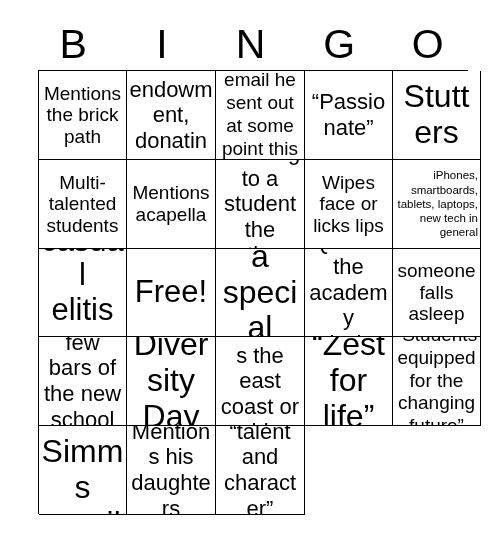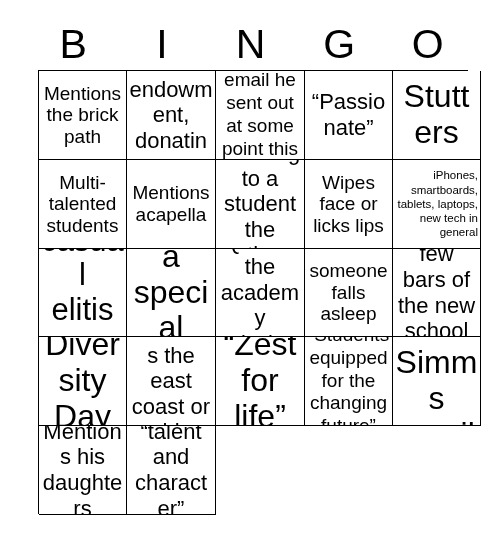--- a/index.html
+++ b/index.html
@@ -122,20 +122,23 @@
       </div>
       <div class="cell s-lg">
         <span class="cell-text">Wipes face or licks lips</span>
       </div>
       <div class="cell s-xs">
         <span class="cell-text">iPhones, smartboards, tablets, laptops, new tech in general</span>
       </div>
       <div class="cell s-xxl">
         <span class="cell-text">casual elitism</span>
       </div>
+      <div class="cell s-xxl">
+        <span class="cell-text">Free!</span>
+      </div>
       <div class="cell s-xl">
         <span class="cell-text">Such a special class</span>
       </div>
       <div class="cell s-md">
         <span class="cell-text">Quotes the academy mission</span>
       </div>
       <div class="cell s-lg">
         <span class="cell-text">someone falls asleep</span>
       </div>
       <div class="cell s-md">

